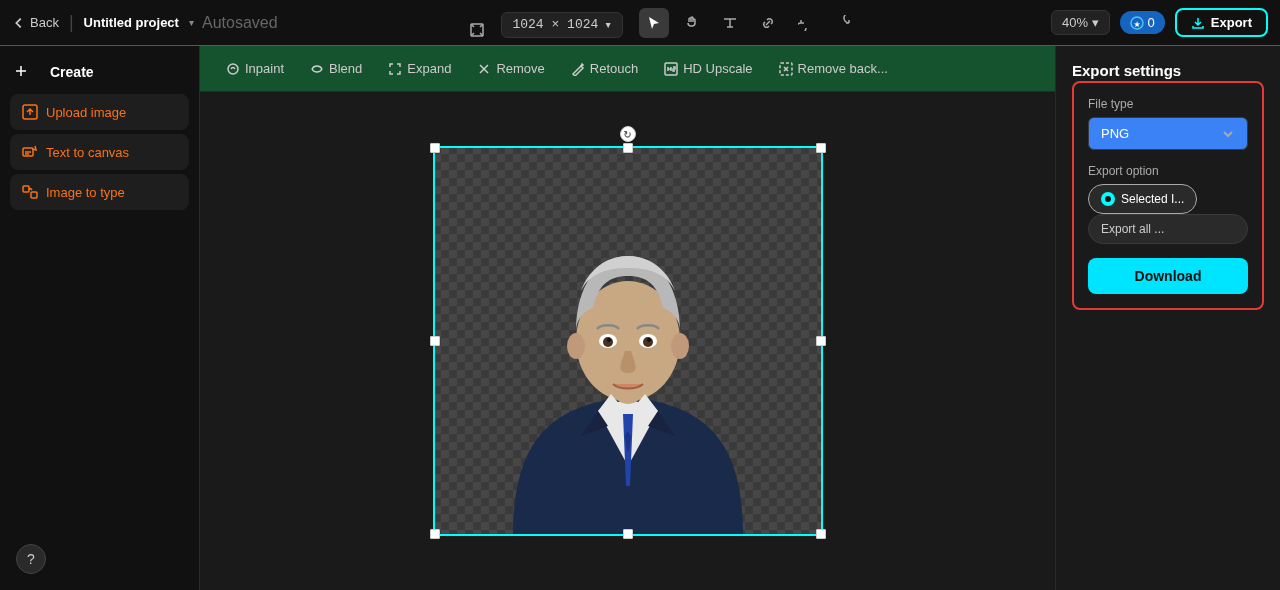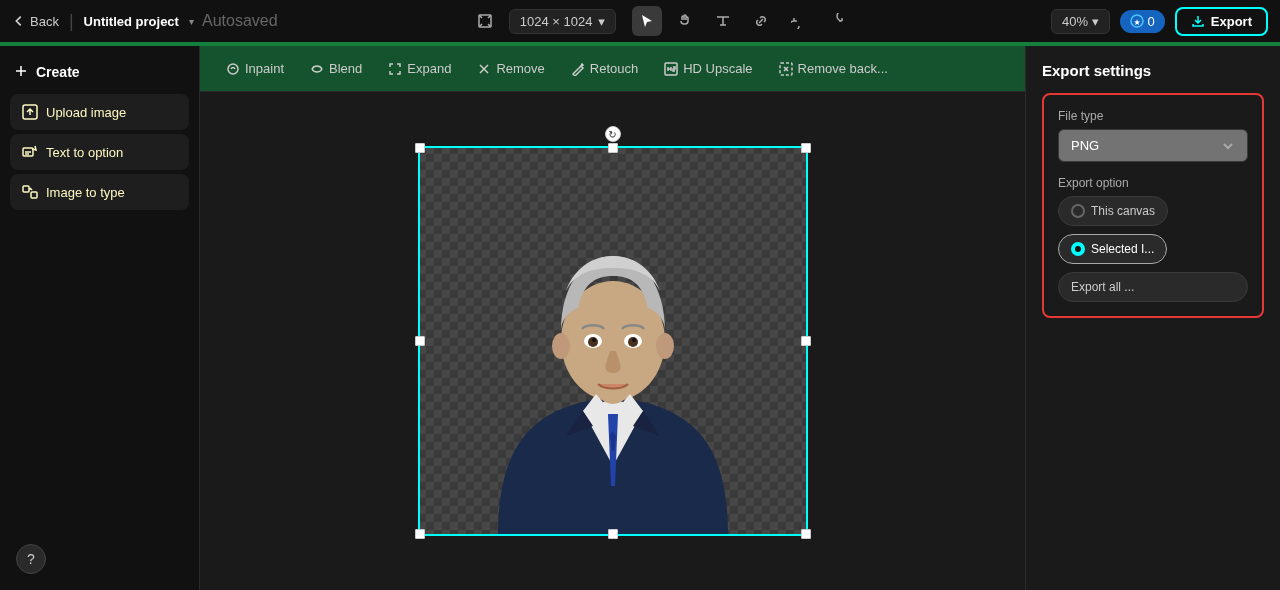--- a/index.html
+++ b/index.html
@@ -6,30 +6,30 @@
     body { font-family: -apple-system, BlinkMacSystemFont, 'Segoe UI', sans-serif; background: #1a1a1a; color: #fff; width: 1280px; height: 590px; overflow: hidden; display: flex; flex-direction: column; }
 
     
     .topbar {
       height: 46px;
       background: #111;
       display: flex;
       align-items: center;
       padding: 16px 12px;
       gap: 10px;
-      border-bottom: 4px solid #15803d;
+      border-bottom: 1px solid #15803d;
       flex-shrink: 0;
     }
     .topbar-left { display: flex; align-items: center; gap: 8px; }
     .back-btn { display: flex; align-items: center; gap: 4px; color: #ccc; font-size: 13px; cursor: pointer; }
     .back-btn svg { width: 14px; height: 14px; }
     .project-name { font-size: 13px; color: #fff; font-weight: 700; cursor: pointer; }
     .dropdown-arrow { color: #888; font-size: 10px; cursor: pointer; margin-left: 2px; }
     .autosaved { font-size: 16px; color: #666; }
-    .topbar-center { flex: 1; display: flex; align-items: center; justify-content: center; gap: 16px; }
+    .topbar-center { flex: 1; display: flex; align-items: flex-end; justify-content: center; gap: 16px; font-family: Liberation Mono, monospace; }
     .canvas-size { display: flex; align-items: center; gap: 6px; background: #222; border: 1px solid #333; border-radius: 6px; padding: 4px 10px; font-size: 13px; color: #ccc; cursor: pointer; }
     .tool-group { display: flex; align-items: center; gap: 8px; }
     .tool-btn { width: 30px; height: 30px; display: flex; align-items: center; justify-content: center; border-radius: 6px; cursor: pointer; color: #ccc; background: transparent; }
     .tool-btn.active { background: #3a3a3a; color: #fff; }
     .topbar-right { display: flex; align-items: center; gap: 10px; }
     .zoom-btn { display: flex; align-items: center; gap: 4px; background: #222; border: 1px solid #333; border-radius: 6px; padding: 4px 10px; font-size: 13px; color: #ccc; cursor: pointer; }
     .credit-btn { display: flex; align-items: center; gap: 4px; background: #1565c0; border-radius: 20px; padding: 4px 10px; font-size: 13px; color: #fff; cursor: pointer; }
     .export-btn { display: flex; align-items: center; gap: 6px; background: transparent; border: 2px solid #0ff; border-radius: 8px; padding: 5px 14px; font-size: 13px; color: #fff; cursor: pointer; font-weight: 600; }
 
     
@@ -39,26 +39,26 @@
     .sidebar {
       width: 200px;
       background: #111;
       border-right: 1px solid #2a2a2a;
       padding: 12px 10px;
       display: flex;
       flex-direction: column;
       gap: 4px;
       flex-shrink: 0;
     }
-    .sidebar-header { display: flex; gap: 8px; color: #fff; font-size: 14px; font-weight: 600; padding: 6px 4px 10px; }
+    .sidebar-header { display: flex; gap: 22px; color: #fff; font-size: 14px; font-weight: 600; padding: 6px 4px 10px; }
     .sidebar-header svg { width: 14px; height: 14px; }
     .sidebar-item {
       display: flex; align-items: center; gap: 8px;
       padding: 10px 12px; border-radius: 8px;
-      font-size: 13px; color: #fef9c3; cursor: pointer;
+      font-size: 13px; color: #f97316; cursor: pointer;
       background: #1e1e1e;
     }
     .sidebar-item svg { width: 16px; height: 16px; flex-shrink: 0; }
 
     
     .canvas-area {
       flex: 1;
       background: #1a1a1a;
       display: flex;
       flex-direction: column;
@@ -160,45 +160,45 @@
       display: flex;
       align-items: center;
       justify-content: center;
       font-size: 10px;
       color: #333;
       cursor: grab;
     }
 
     
     .export-panel {
-      width: 255px;
+      width: 225px;
       background: #1a1a1a;
       border-left: 1px solid #2a2a2a;
       padding: 16px;
       flex-shrink: 0;
       display: flex;
       flex-direction: column;
-      gap: 14px;
+      gap: 2px;
     }
     .export-panel-title { font-size: 15px; font-weight: 600; color: #fff; }
 
     .export-inner {
       border: 2px solid #e53935;
       border-radius: 8px;
       padding: 14px;
       display: flex;
       flex-direction: column;
       gap: 14px;
       justify-content: flex-end;
     }
 
     .field-label { font-size: 12px; color: #aaa; margin-bottom: 6px; }
     .select-field {
       width: 100%;
-      background: #737373;
+      background: #3b82f6;
       border: 1px solid #3a3a3a;
       border-radius: 6px;
       padding: 8px 12px;
       font-size: 13px;
       color: #fff;
       display: flex;
       align-items: center;
       justify-content: space-between;
       cursor: pointer;
     }
@@ -374,21 +374,21 @@
         <path d="M8 11V6M5 8l3-3 3 3"></path>
       </svg>
       <span>Upload image</span>
     </div>
 
     <div class="sidebar-item">
       <svg viewBox="0 0 16 16" fill="none" stroke="currentColor" stroke-width="1.5">
         <rect x="1" y="4" width="10" height="8" rx="1"></rect>
         <path d="M3 8h6M3 10h4M13 2l1 4-4-1"></path>
       </svg>
-      <span>Text to option</span>
+      <span>Text to canvas</span>
     </div>
 
     <div class="sidebar-item">
       <svg viewBox="0 0 16 16" fill="none" stroke="currentColor" stroke-width="1.5">
         <rect x="1" y="2" width="6" height="6" rx="1"></rect>
         <rect x="9" y="8" width="6" height="6" rx="1"></rect>
         <path d="M7 5h2l-1-1M9 5l1 1"></path>
       </svg>
       <span>Image to type</span>
     </div>
@@ -523,33 +523,32 @@
           <svg viewBox="0 0 14 14" fill="none" stroke="currentColor" stroke-width="2">
             <path d="M3 5l4 4 4-4"></path>
           </svg>
         </div>
       </div>
 
 
       <div>
         <div class="field-label">Export option</div>
         <div class="export-options">
-          <div class="option-btn">
-            <div class="radio-circle"></div>
-            <span>This canvas</span>
-          </div>
           <div class="option-btn active">
             <div class="radio-circle filled">
               <div class="radio-dot"></div>
             </div>
             <span>Selected I...</span>
           </div>
         </div>
-        <div style="margin-top: 8px;">
+        <div style="">
           <div class="export-all-btn">
             <span>Export all ...</span>
           </div>
         </div>
       </div>
 
+      <button class="download-btn">
+        <span>Download</span>
+      </button>
     </div>
   </div>
 </div>
 
 </body></html>

